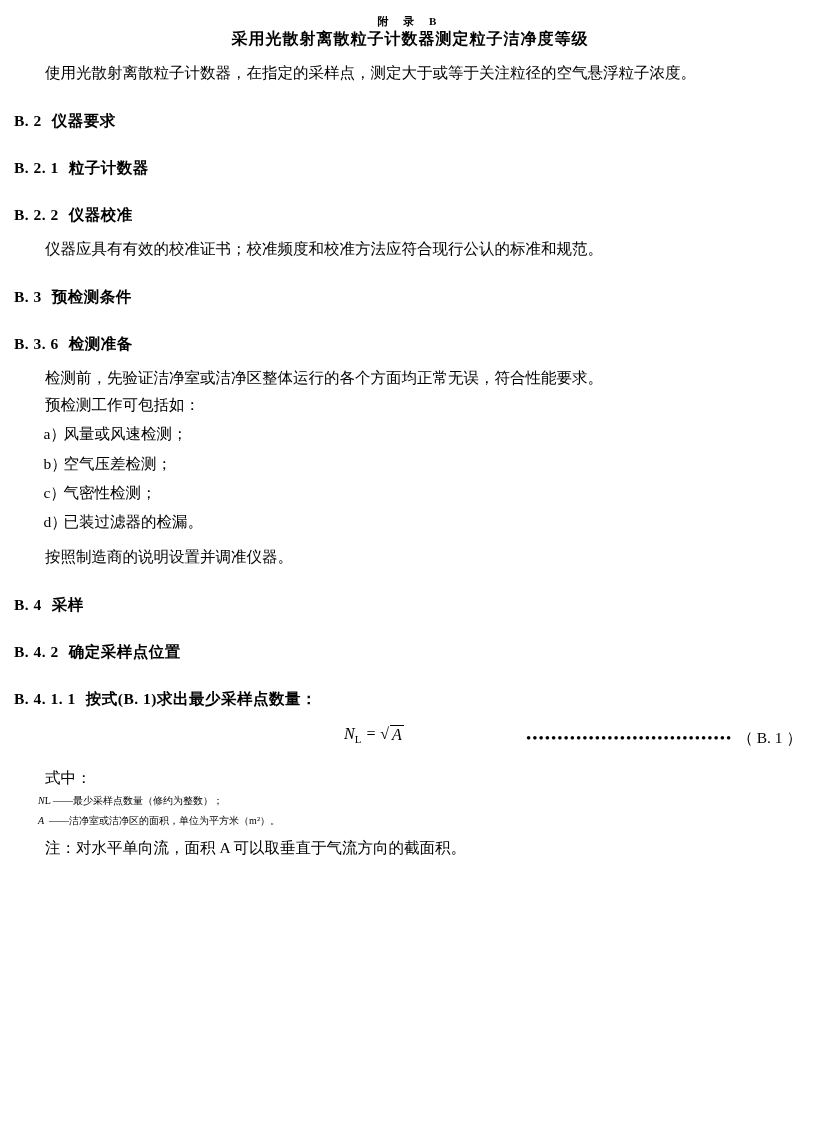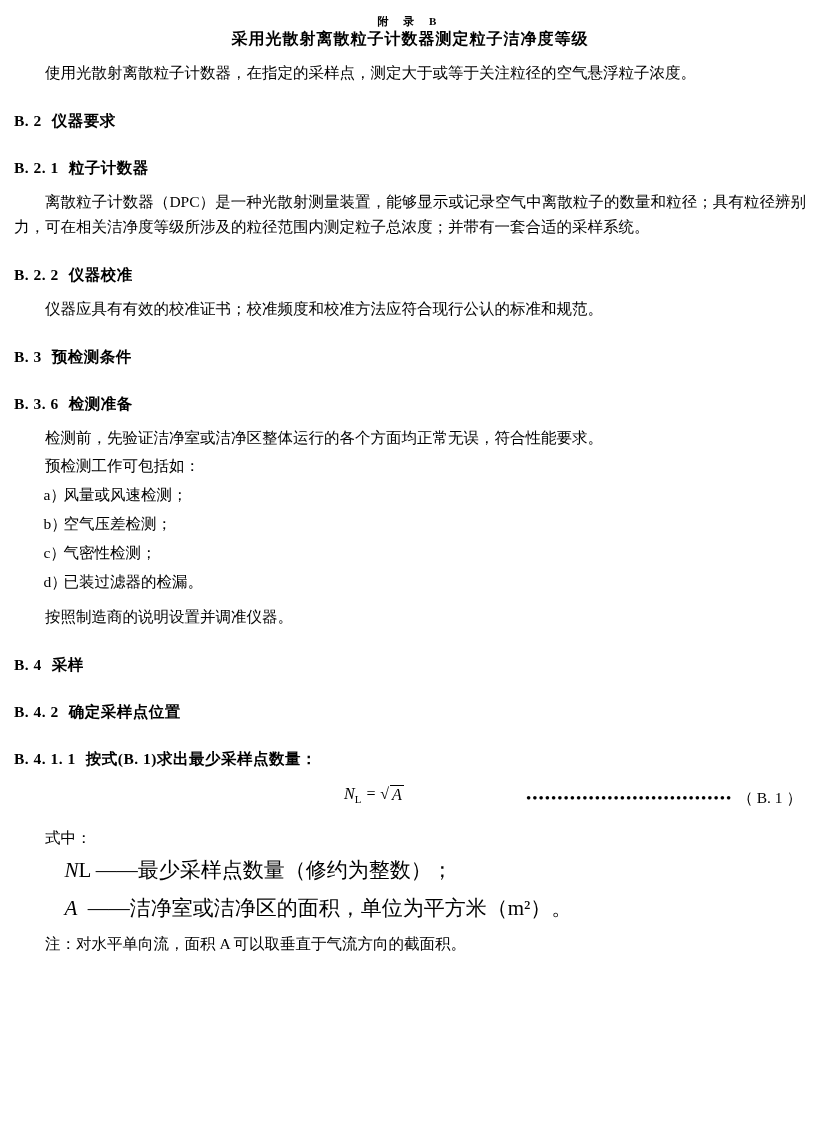--- a/index.html
+++ b/index.html
@@ -126,21 +126,21 @@
     font-size: 15.5px;
     margin-top: 10px;
     text-indent: 2em;
   }
   .defs {
     margin: 0;
     padding: 0;
     list-style: none;
   }
   .defs li {
-    font-size: 21px;
+    font-size: 10px;
     line-height: 1.62;
     margin-top: 4px;
     padding-left: 2.4em;
     text-indent: 0;
   }
   .sym {
     font-style: italic;
     font-family: "Liberation Serif", serif;
   }
   .note {
@@ -162,21 +162,20 @@
 
   <div class="para">使用光散射离散粒子计数器，在指定的采样点，测定大于或等于关注粒径的空气悬浮粒子浓度。</div>
 
   <div class="clause-head">
     <span class="num">B. 2</span><span>仪器要求</span>
   </div>
 
   <div class="clause-head">
     <span class="num">B. 2. 1</span><span>粒子计数器</span>
   </div>
-  <div class="para">离散粒子计数器（DPC）是一种光散射测量装置，能够显示或记录空气中离散粒子的数量和粒径；具有粒径辨别力，可在相关洁净度等级所涉及的粒径范围内测定粒子总浓度；并带有一套合适的采样系统。</div>
 
   <div class="clause-head">
     <span class="num">B. 2. 2</span><span>仪器校准</span>
   </div>
   <div class="para">仪器应具有有效的校准证书；校准频度和校准方法应符合现行公认的标准和规范。</div>
 
   <div class="clause-head">
     <span class="num">B. 3</span><span>预检测条件</span>
   </div>
 

